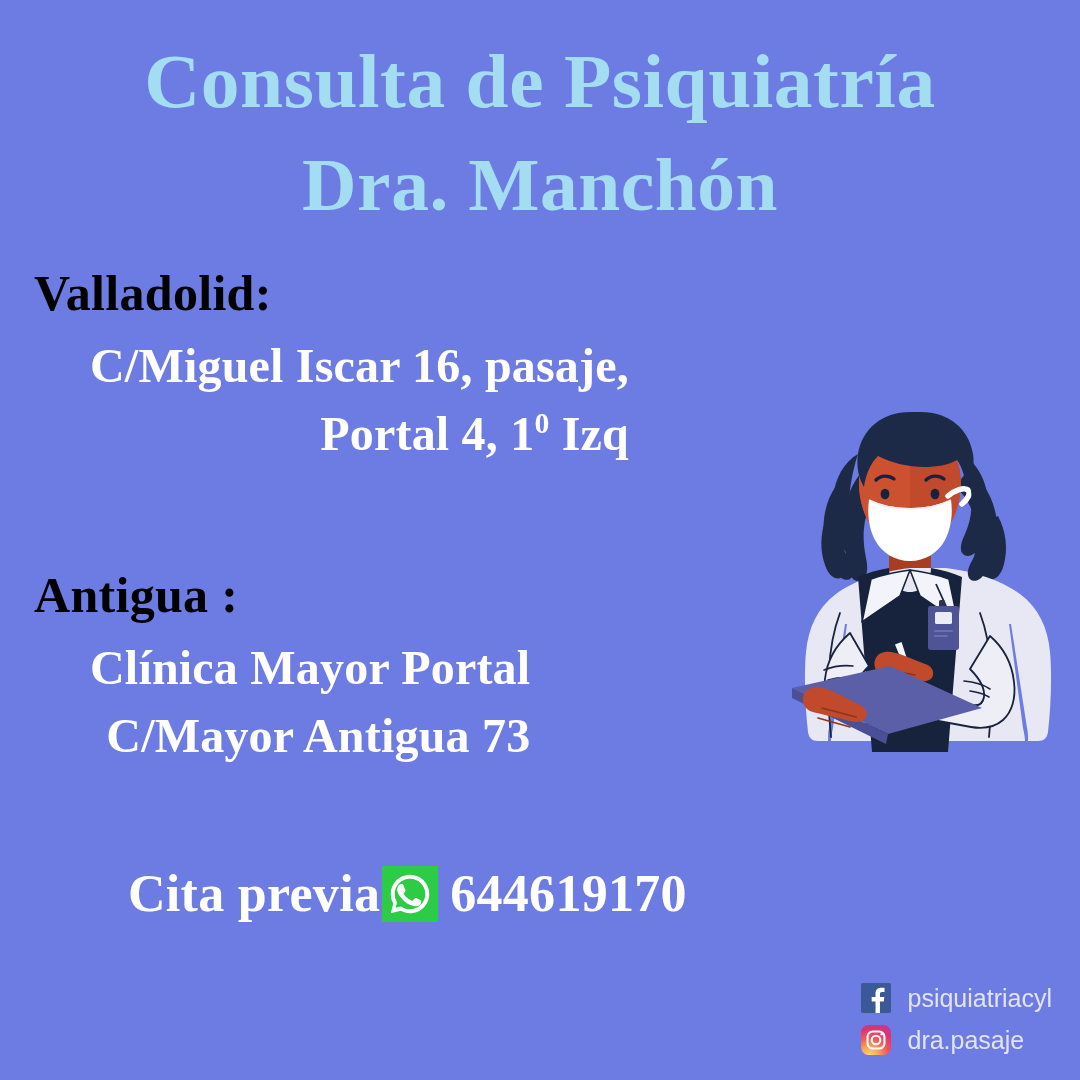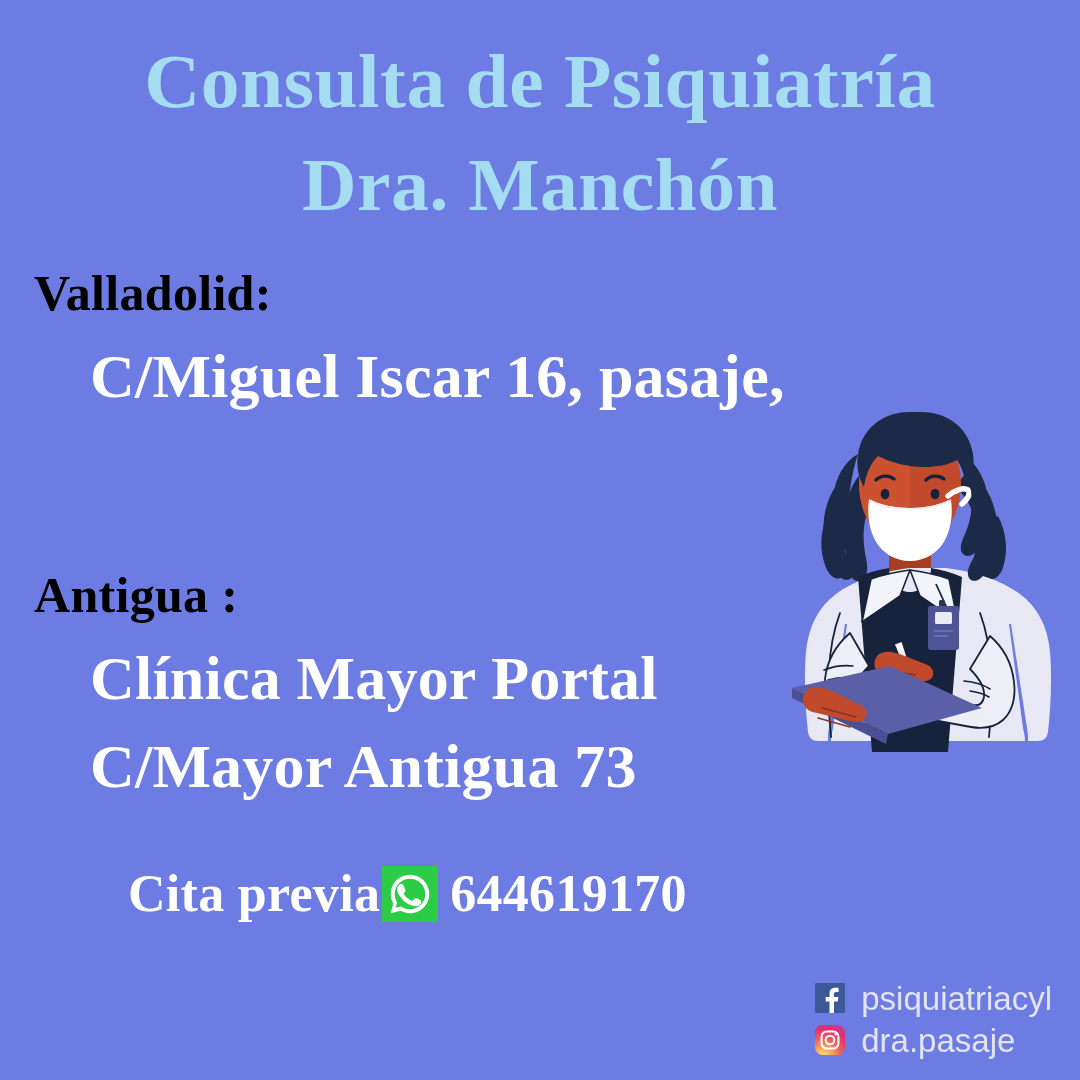--- a/index.html
+++ b/index.html
@@ -54,24 +54,25 @@
     line-height: 1.16;
     letter-spacing: 0.3px;
   }
   .city-lines {
     margin-top: 10px;
     padding-left: 56px;
   }
   .addr-line {
     color: #ffffff;
     font-weight: bold;
-    font-size: 62px;
+    font-size: 48px;
     line-height: 1.42;
     letter-spacing: 0.2px;
     white-space: nowrap;
+    text-align: right;
   }
   .sup-ord {
     font-size: 0.62em;
     vertical-align: super;
     line-height: 0;
   }
 
   
   #appointment-row {
     position: absolute;
@@ -112,21 +113,21 @@
   }
   .social-icon {
     width: 30px;
     height: 30px;
     flex: 0 0 auto;
     display: block;
   }
   .social-handle {
     color: #e3e4f2;
     font-family: "Liberation Sans", "DejaVu Sans", sans-serif;
-    font-size: 33px;
+    font-size: 25px;
     line-height: 1;
     margin-left: 16px;
     white-space: nowrap;
     font-weight: normal;
   }
 
   
   #doctor-illustration {
     position: absolute;
     left: 758px;
@@ -143,20 +144,21 @@
 
   <div class="title-block">
     <div class="title-line">Consulta de Psiquiatría</div>
     <div class="title-line second">Dra. Manchón</div>
   </div>
 
   <div class="city-block" id="valladolid-block">
     <div class="city-name">Valladolid:</div>
     <div class="city-lines">
       <div class="addr-line">C/Miguel Iscar 16, pasaje,</div>
+      <div class="addr-line"><span>Portal 4, 1</span><span class="sup-ord">0</span><span> Izq</span></div>
     </div>
   </div>
 
   <div class="city-block" id="palencia-block">
     <div class="city-name">Antigua :</div>
     <div class="city-lines">
       <div class="addr-line">Clínica Mayor Portal</div>
       <div class="addr-line">C/Mayor Antigua 73</div>
     </div>
   </div>

